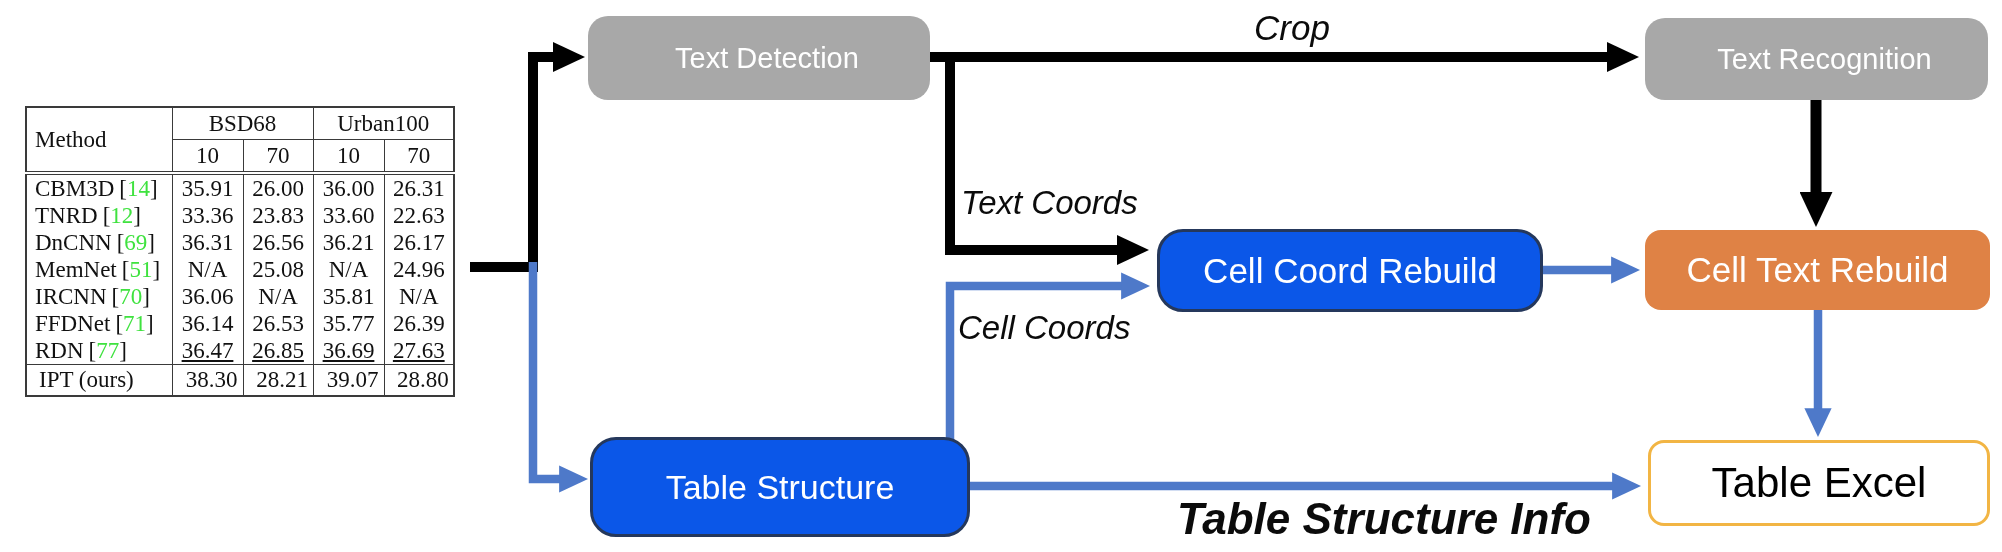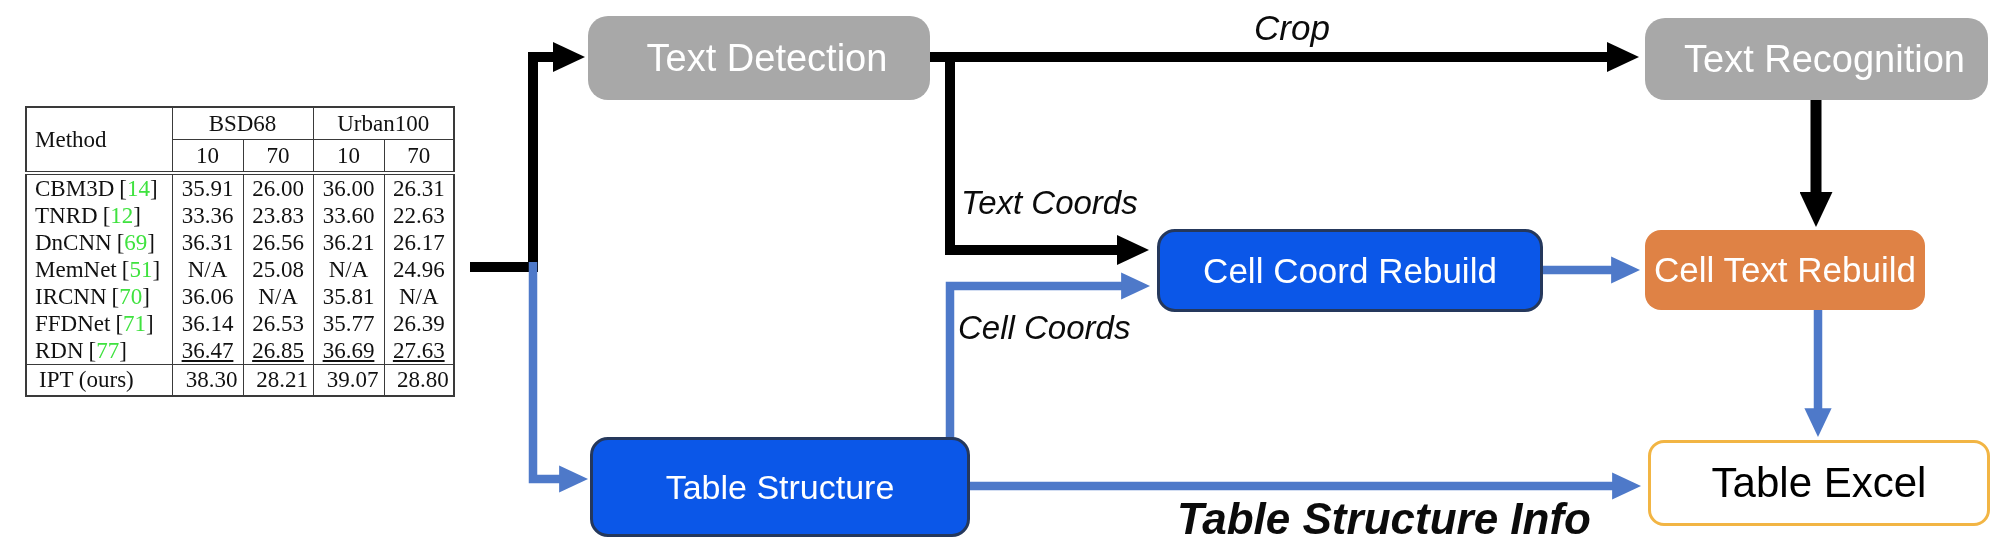--- a/index.html
+++ b/index.html
@@ -2,32 +2,32 @@
 <html style="--node-gray: #A8A8A8; --node-blue: #0B57E8; --node-blue-border: #25385C; --node-orange: #DF8245; --node-gold-border: #F2B544; --arrow-black: #000000; --arrow-blue: #4E79C9; --cite-green: #3FE23F;"><head>
 <meta charset="utf-8">
 <style>
   html,body{margin:0;padding:0;background:#fff;}
   .canvas{position:relative;width:2002px;height:552px;background:#ffffff;overflow:hidden;
           font-family:"Liberation Sans",sans-serif;}
 
   
   .node{position:absolute;display:flex;align-items:center;justify-content:center;
         text-align:center;box-sizing:border-box;}
-  .node-gray{background:var(--node-gray,#A8A8A8);color:#fff;border-radius:20px;font-size:38px;padding-left:16px;}
+  .node-gray{background:var(--node-gray,#A8A8A8);color:#fff;border-radius:20px;font-size:29px;padding-left:16px;}
   .node-blue{background:var(--node-blue,#0B57E8);color:#fff;border:3px solid var(--node-blue-border,#25385C);
-             border-radius:18px;font-size:35px;}
+             border-radius:26px;font-size:35px;}
   .node-orange{background:var(--node-orange,#DF8245);color:#fff;border-radius:16px;font-size:35px;}
   .node-gold{background:#fff;border:3px solid var(--node-gold-border,#F2B544);
              border-radius:16px;color:#000000;font-size:42px;}
   .two-line{line-height:1.18;font-size:34px;}
 
   #n-text-detection{left:588px;top:16px;width:342px;height:84px;}
   #n-text-recognition{left:1645px;top:18px;width:343px;height:82px;}
   #n-cell-coord-rebuild{left:1157px;top:229px;width:386px;height:83px;}
-  #n-cell-text-rebuild{left:1645px;top:230px;width:280px;height:80px;}
+  #n-cell-text-rebuild{left:1645px;top:230px;width:345px;height:80px;}
   #n-table-structure{left:590px;top:437px;width:380px;height:100px;}
   #n-table-excel{left:1648px;top:440px;width:342px;height:86px;}
 
   
   .edge-label{position:absolute;color:#0b0b0b;white-space:nowrap;font-style:italic;}
   #lbl-crop{left:1254px;top:8px;font-size:35px;}
   #lbl-text-coords{left:961px;top:184px;font-size:33px;}
   #lbl-cell-coords{left:958px;top:309px;font-size:33px;}
   #lbl-tsi{left:1177px;top:494px;font-size:44px;font-weight:600;}
 

